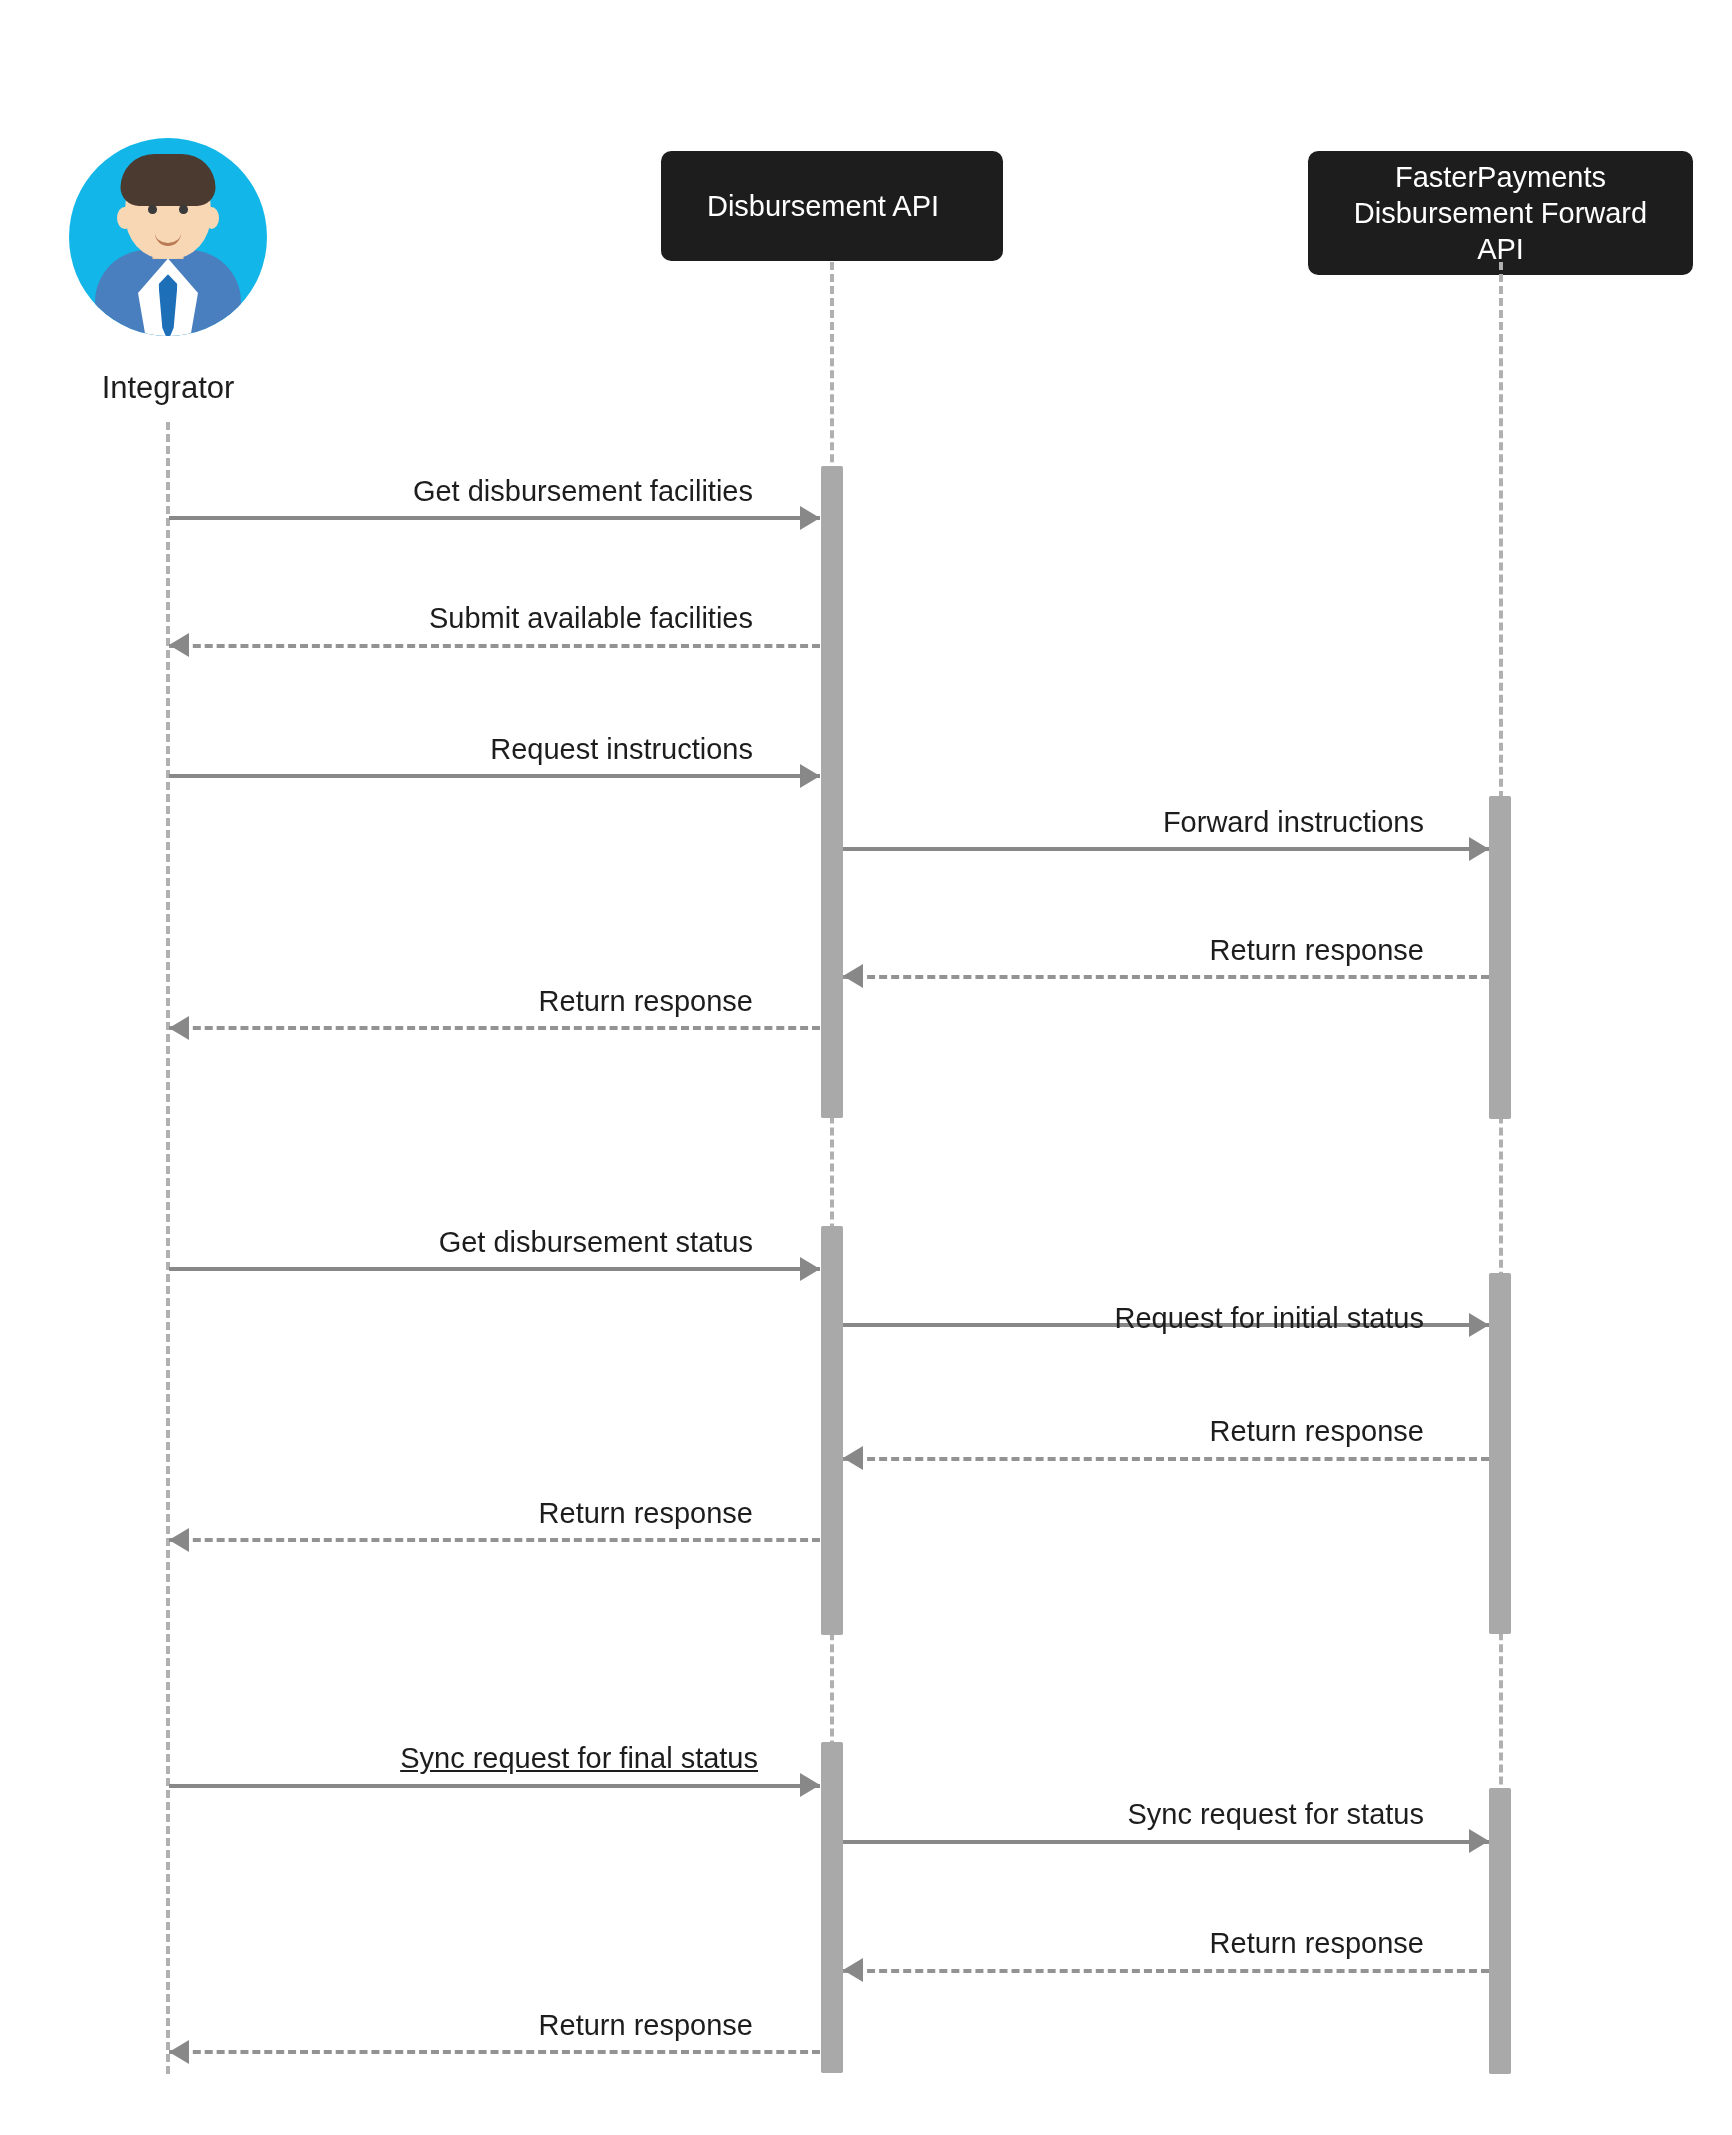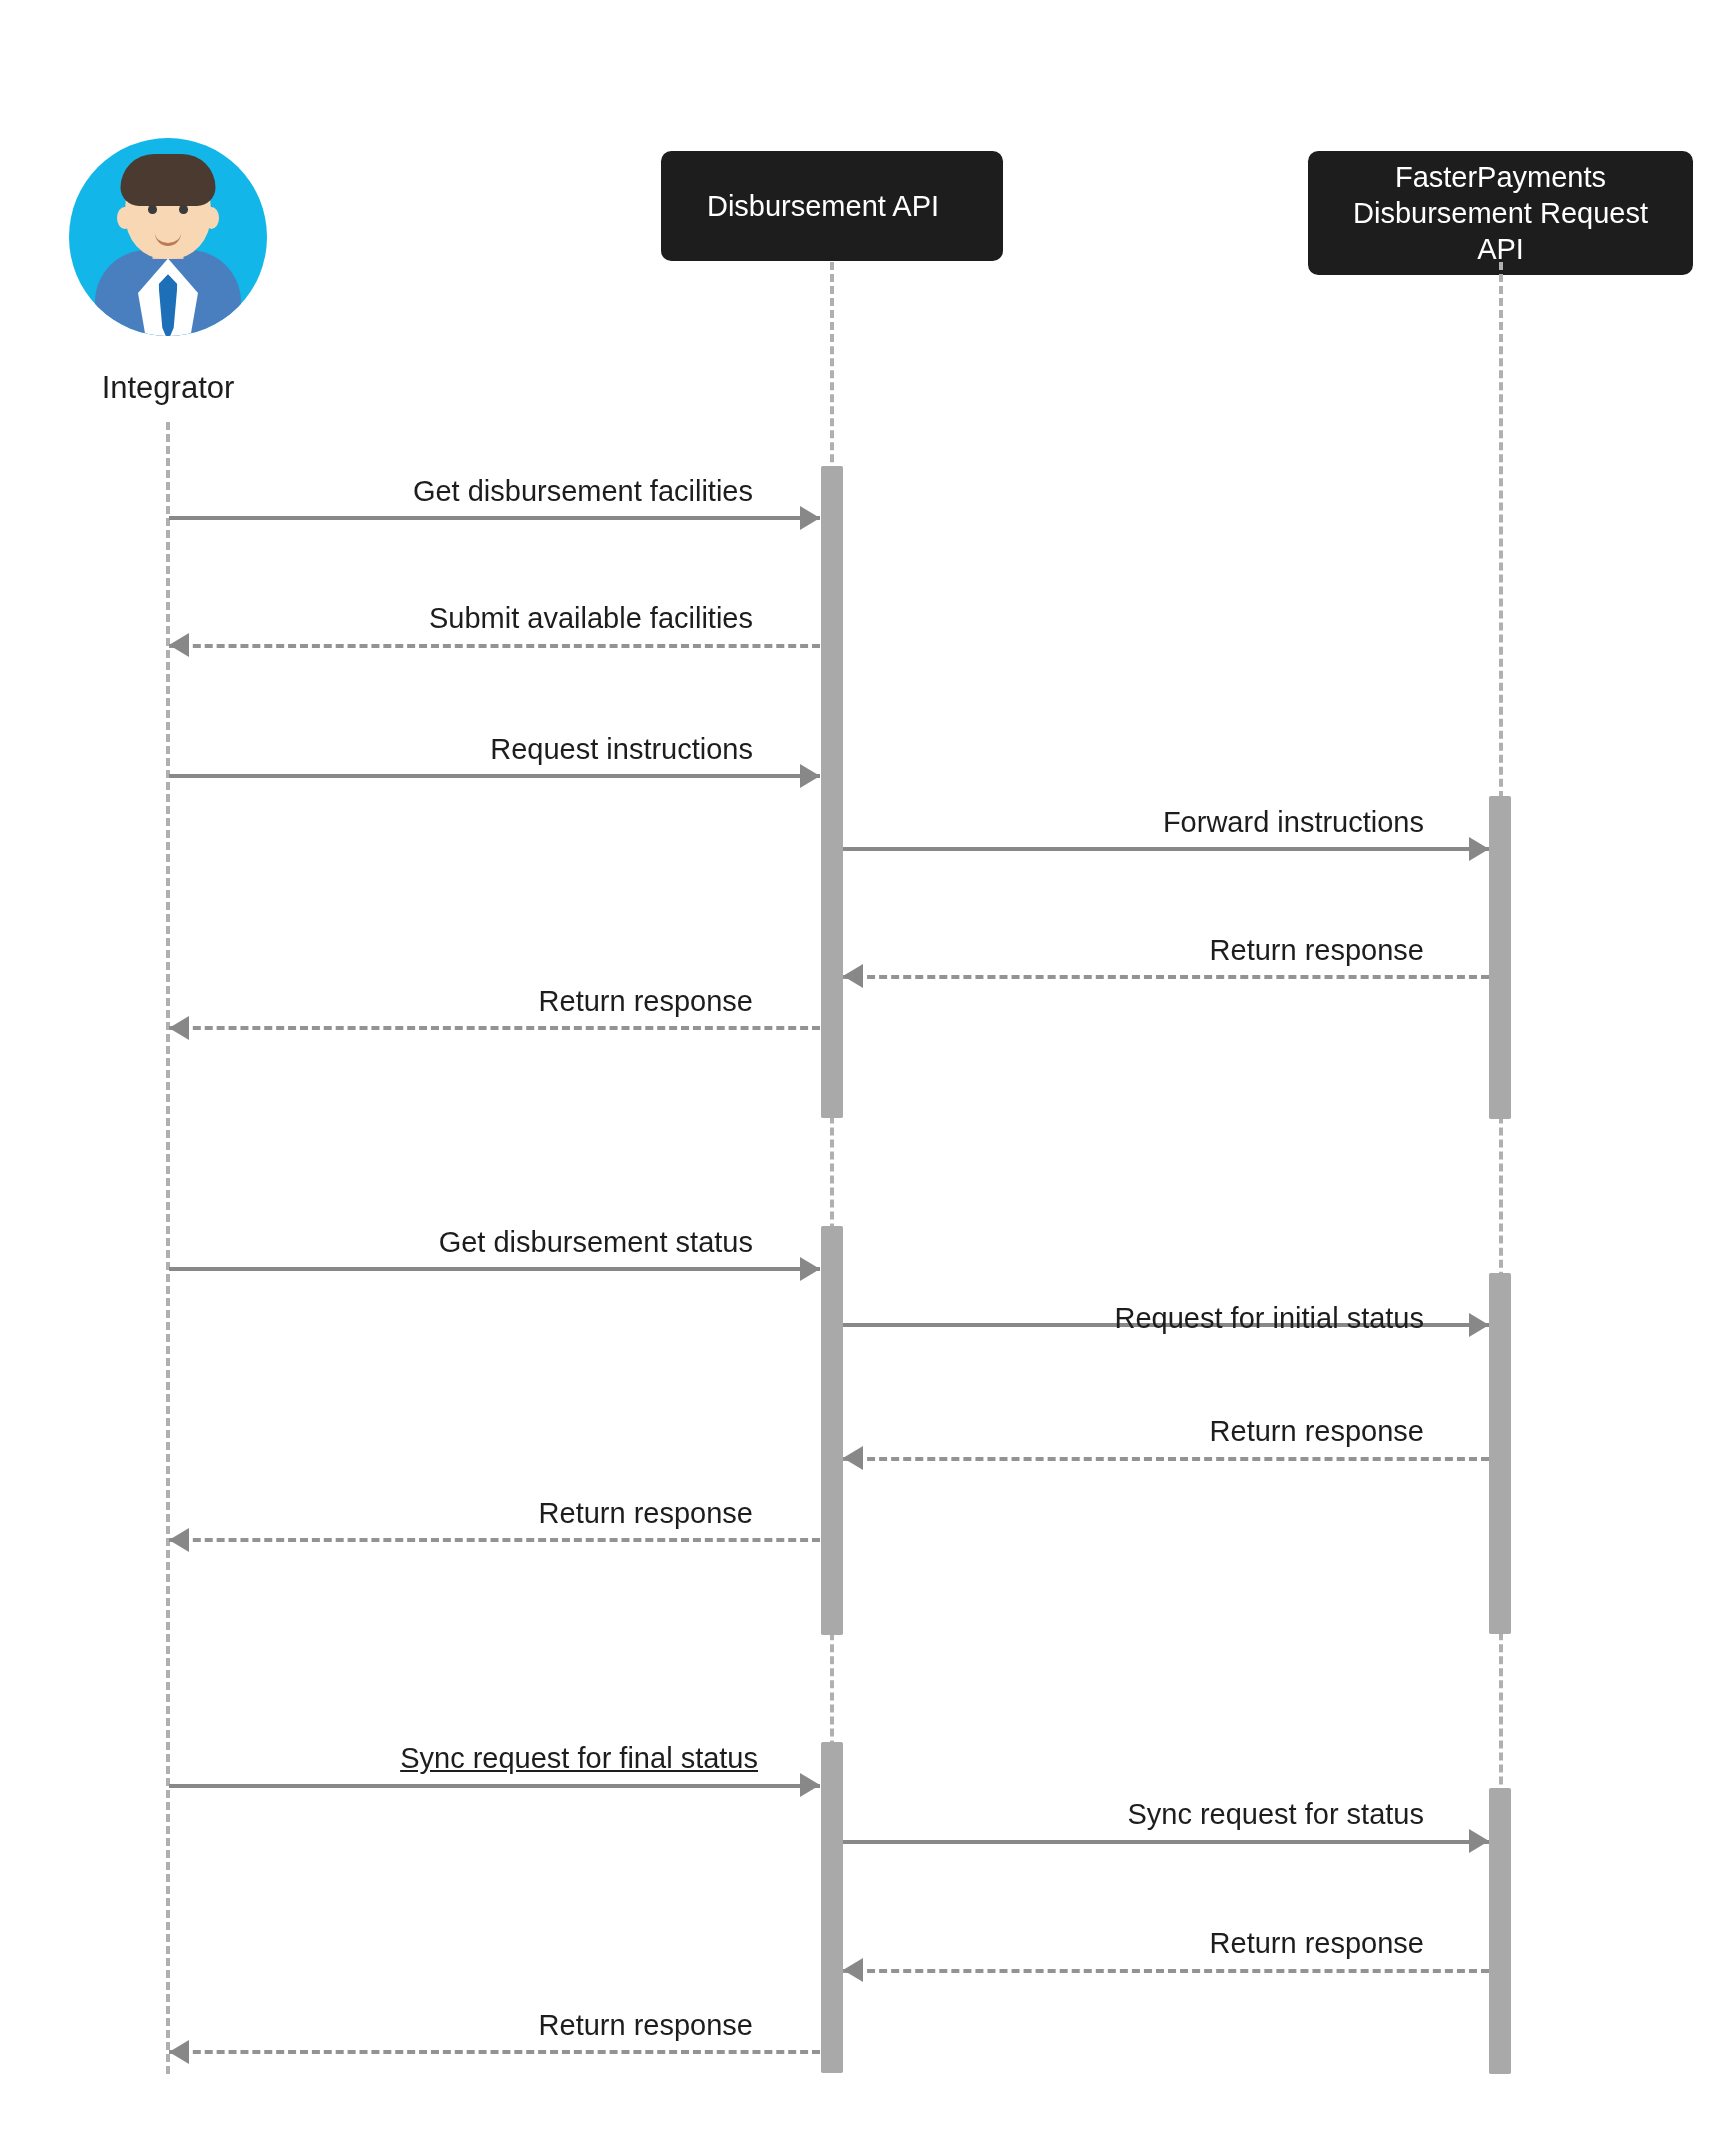--- a/index.html
+++ b/index.html
@@ -214,21 +214,21 @@
   </div>
   <div class="actor-label" style="left:39px; top:370px;">Integrator</div>
 
   <div class="actor-box" style="left:661px; top:151px; width:342px; height:110px;padding-left:8px;">
     <span>Disbursement API</span>
   </div>
 
   <div class="actor-box" style="left:1308px; top:151px; width:385px; height:124px;">
     <div>
       <div>FasterPayments</div>
-      <div>Disbursement Request API</div>
+      <div>Disbursement Forward API</div>
     </div>
   </div>
 
   <div id="ll-integrator" class="lifeline" style="left: 166px; top: 422px; height: 1652px;"></div>
   <div id="ll-disb" class="lifeline" style="left: 830px; top: 262px; height: 1811px;"></div>
   <div id="ll-fp" class="lifeline" style="left: 1499px; top: 262px; height: 1811px;"></div>
 
   <div id="dynamic">
       <div class="activation" style="left: 821px; top: 466px; height: 652px;"></div>
       <div class="activation" style="left: 1489px; top: 796px; height: 323px;"></div>

